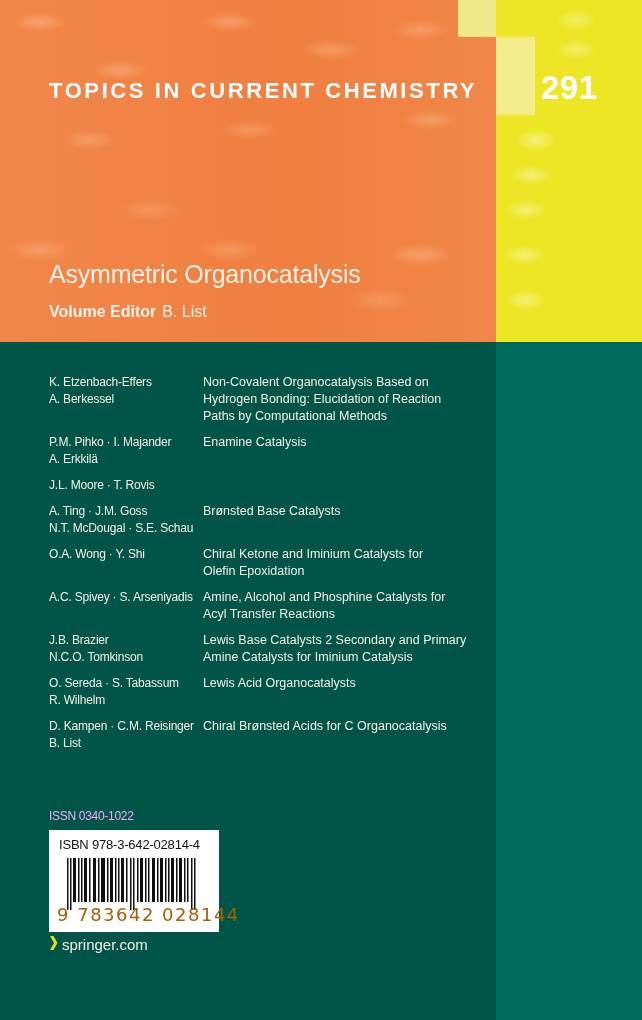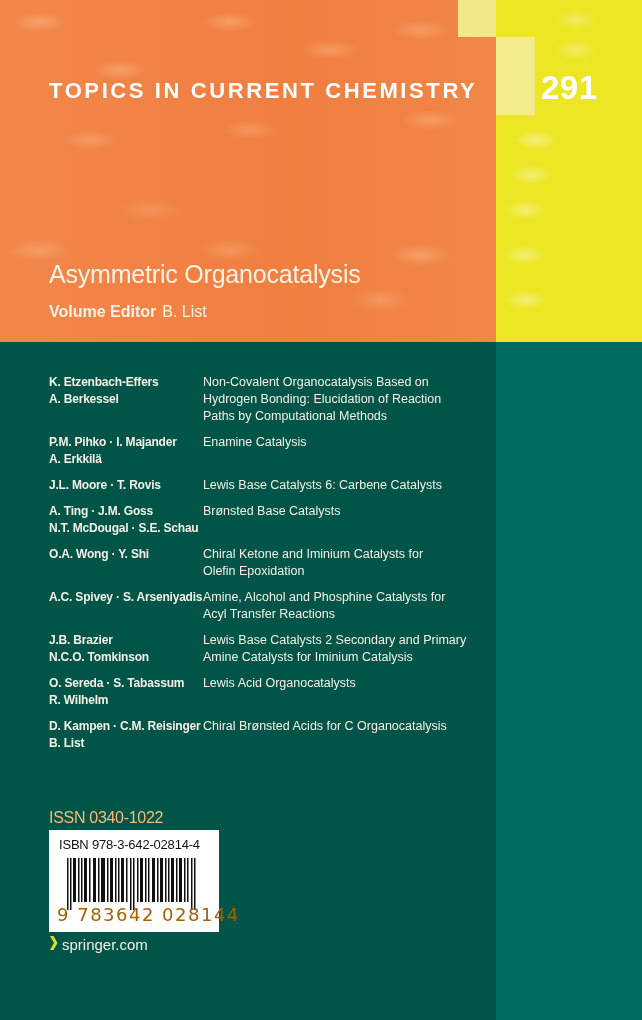--- a/index.html
+++ b/index.html
@@ -68,30 +68,30 @@
     .green-left {
       position: absolute; left: 0; top: 342px; width: 496px; height: 678px; background: #005548;
     }
     .green-right {
       position: absolute; left: 496px; top: 342px; width: 146px; height: 678px; background: #006c60;
     }
 
     .contents { position: absolute; left: 49px; top: 374px; width: 440px; }
     .entry { display: flex; margin-bottom: 9px; }
     .authors {
-      width: 156px; color: #f4f0e4; font-weight: bold; font-size: 12px; line-height: 17px;
+      width: 156px; color: #f4f0e4; font-weight: normal; font-size: 12px; line-height: 17px;
       letter-spacing: -0.2px;
     }
     .chapter {
       color: #f4f0e4; font-size: 12.5px; line-height: 17px; width: 290px;
     }
     .line { display: block; white-space: nowrap; }
 
     .issn {
-      position: absolute; left: 49px; top: 809px; color: #fdba74; font-size: 16px; letter-spacing: -0.3px;
+      position: absolute; left: 49px; top: 809px; color: #f0abfc; font-size: 12px; letter-spacing: -0.3px;
     }
     .barcode-box {
       position: absolute; left: 49px; top: 830px; width: 170px; height: 102px; background: #ffffff;
     }
     .isbn-text {
       position: absolute; left: 10px; top: 7px; font-size: 13px; color: #111; white-space: nowrap; letter-spacing: -0.2px;
     }
     .bars { position: absolute; left: 18px; top: 28px; }
     .barcode-digits {
       position: absolute; left: 8px; top: 74px; font-size: 18px; color: #a16207; letter-spacing: 1.5px;
@@ -141,23 +141,20 @@
       <span class="line">A. Erkkilä</span>
     </div>
     <div class="chapter">
       <span class="line">Enamine Catalysis</span>
     </div>
   </div>
 
   <div class="entry">
     <div class="authors">
       <span class="line">J.L. Moore · T. Rovis</span>
-    </div>
-    <div class="chapter">
-      <span class="line">Lewis Base Catalysts 6: Carbene Catalysts</span>
     </div>
   </div>
 
   <div class="entry">
     <div class="authors">
       <span class="line">A. Ting · J.M. Goss</span>
       <span class="line">N.T. McDougal · S.E. Schau</span>
     </div>
     <div class="chapter">
       <span class="line">Brønsted Base Catalysts</span>

